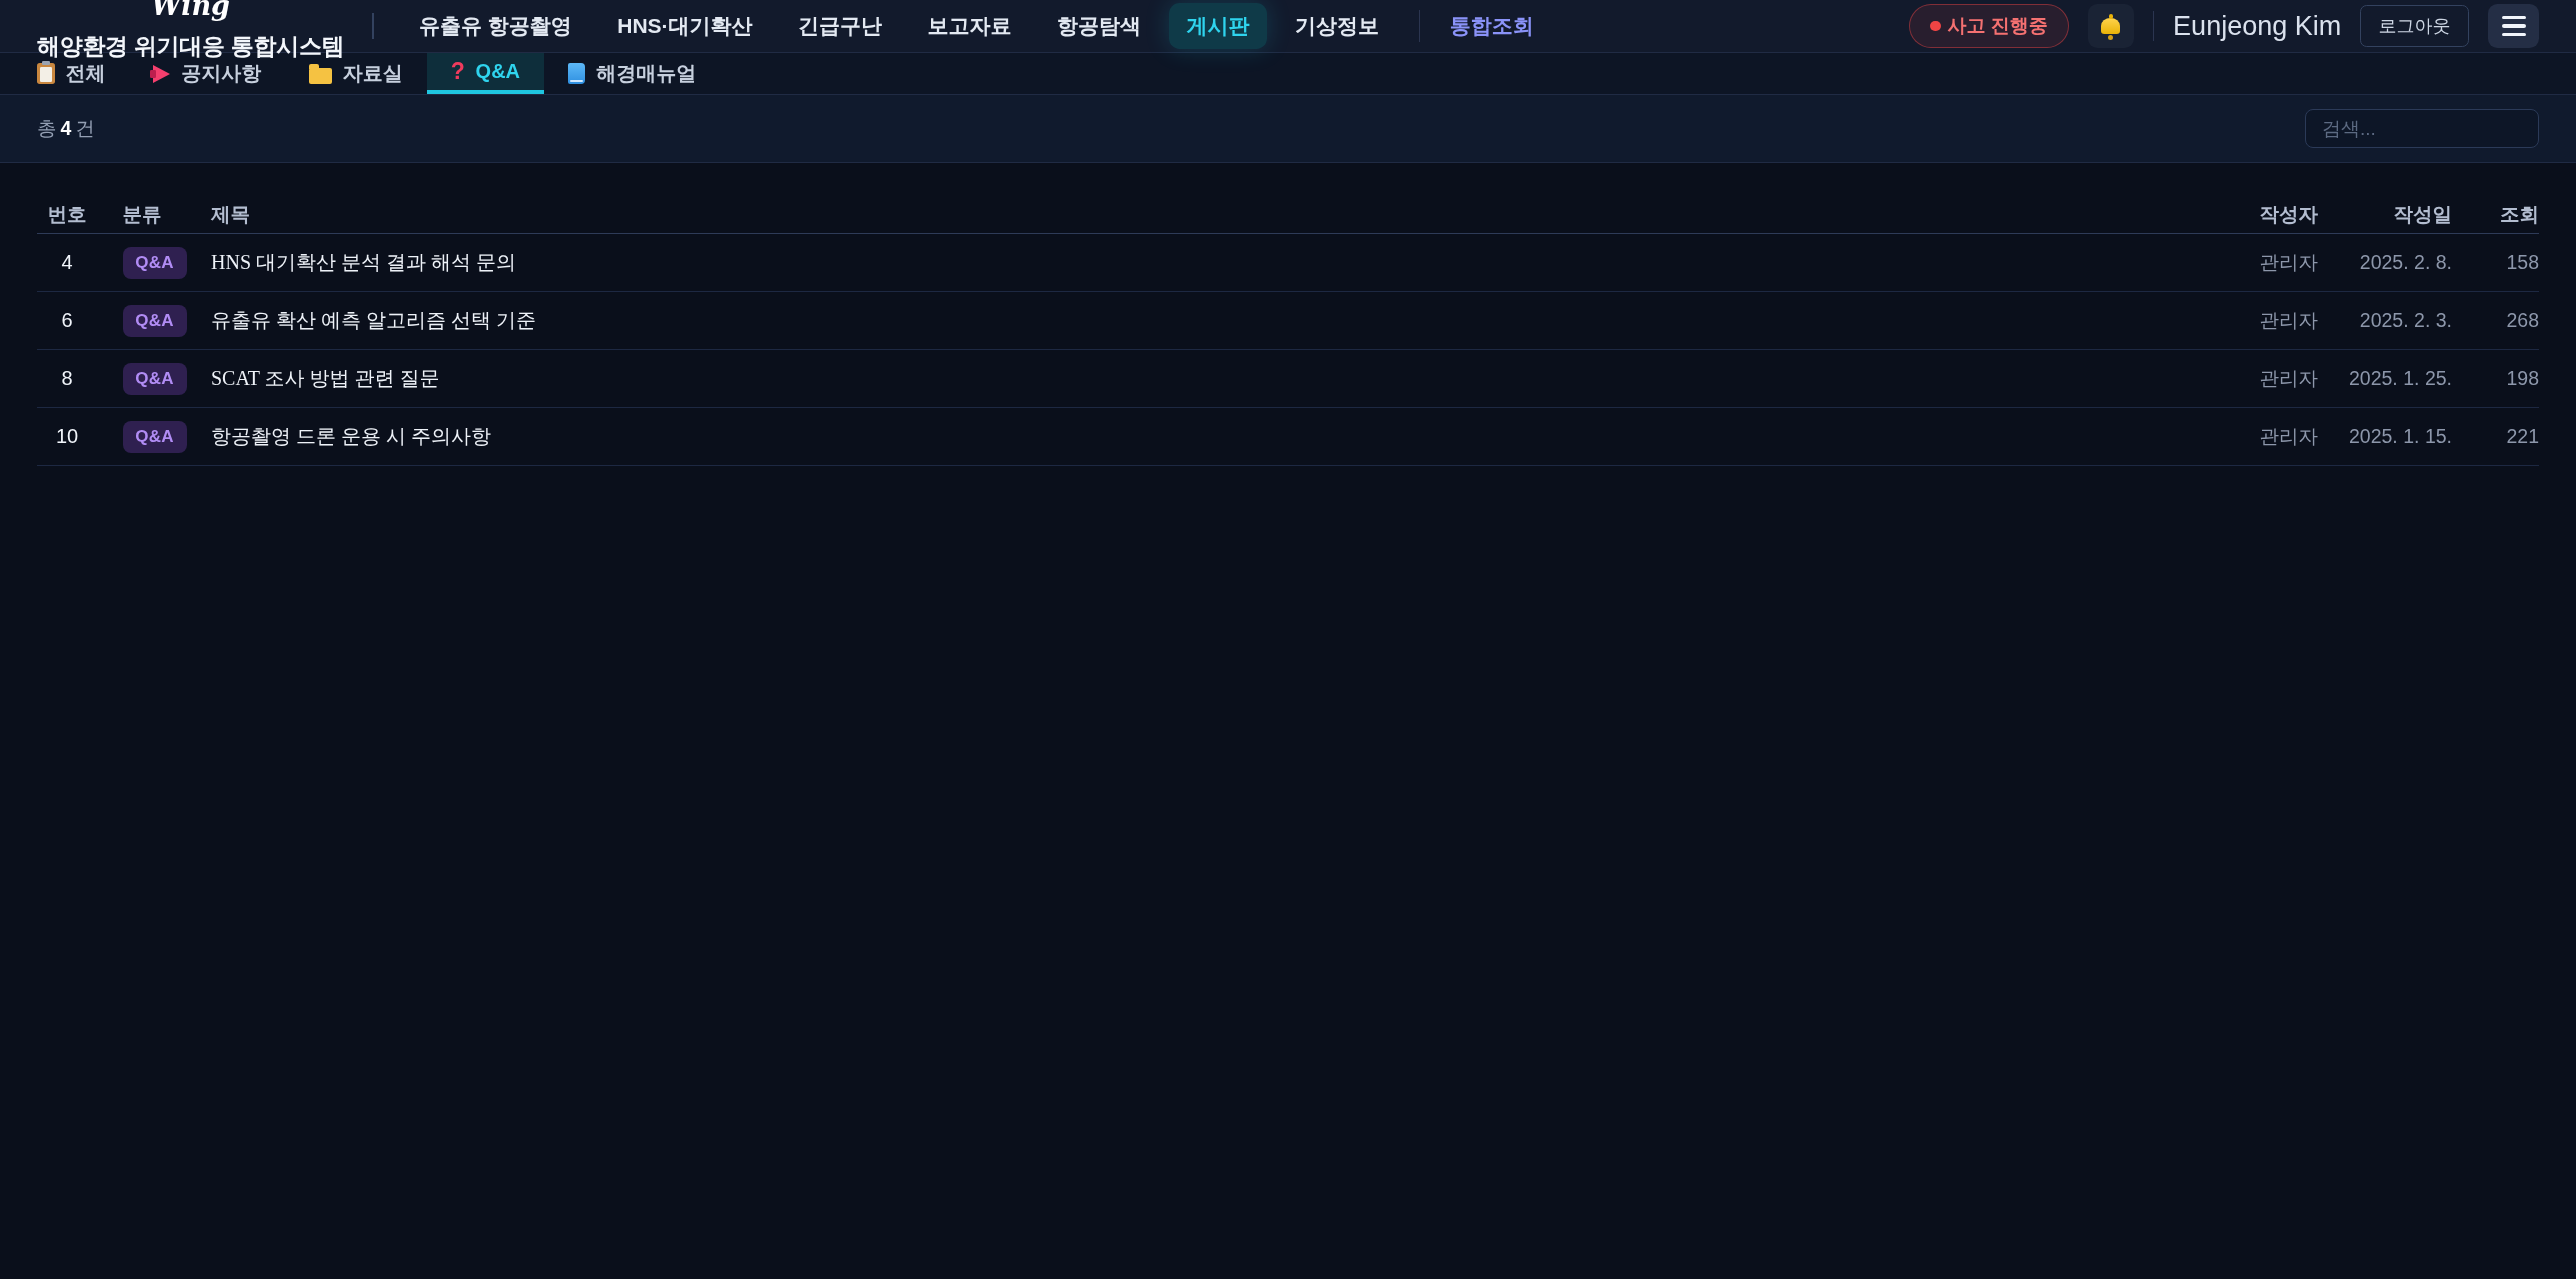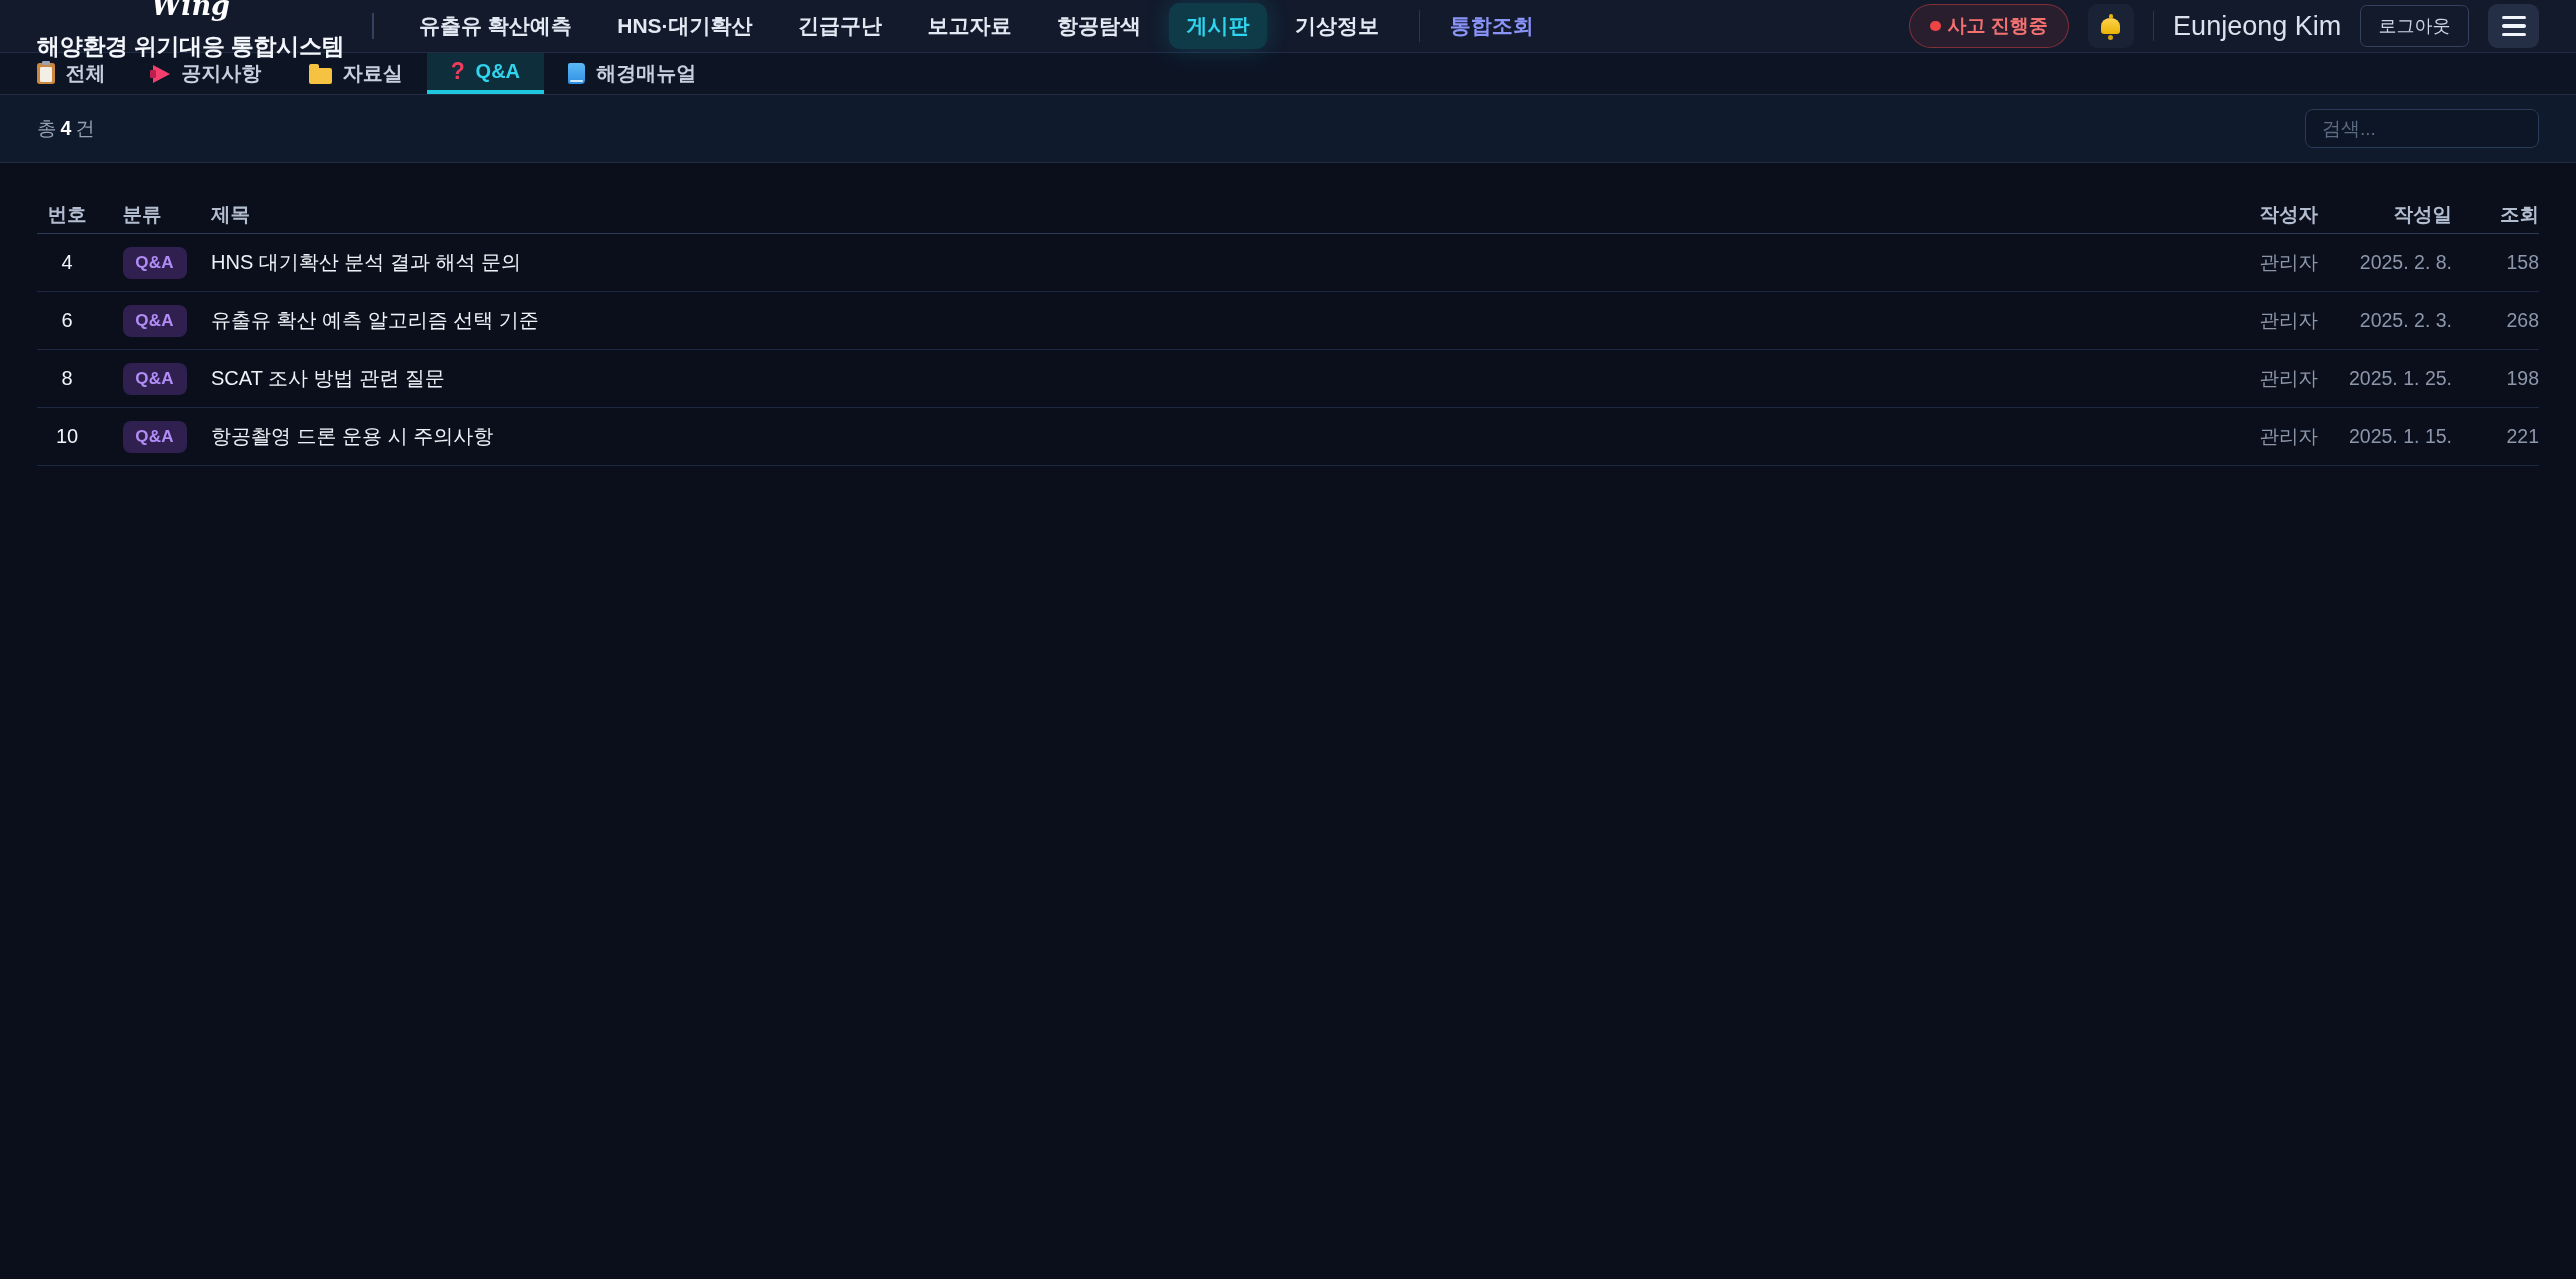--- a/index.html
+++ b/index.html
@@ -110,35 +110,35 @@
   .hcell { font-size:19.5px; font-weight:bold; color:#b3bdd0; }
   .c-no { text-align:center; }
   .c-cat { padding-left:25.5px; text-align:left; }
   .c-title { text-align:left; }
   .c-author, .c-date, .c-views { text-align:right; }
   .cell-no { font-size:20px; color:#f1f5fb; text-align:center; }
   .badge {
     display:inline-block; padding:6px 12.7px; border-radius:8px;
     background:#2f2050; color:#b18cf4; font-size:17px; font-weight:bold; letter-spacing:0.3px;
   }
-  .cell-title { font-size:20px; font-weight:500; color:#eef2f8; }
+  .cell-title { font-size:20px; font-weight:500; color:#eef2f8;font-family:Liberation Serif, serif; }
   .cell-muted { font-size:19.5px; color:#8d97ab; }
 </style>
 </head>
 <body>
 
 <header class="topbar">
   <div class="brand">
     <span class="brand-script">Wing</span>
     <span class="brand-title">해양환경 위기대응 통합시스템</span>
   </div>
   <div class="v-divider"></div>
 
   <nav class="mainnav">
-    <span class="nav-item">유출유 확산예측</span>
+    <span class="nav-item">유출유 항공촬영</span>
     <span class="nav-item">HNS·대기확산</span>
     <span class="nav-item">긴급구난</span>
     <span class="nav-item">보고자료</span>
     <span class="nav-item">항공탐색</span>
     <span class="nav-item active">게시판</span>
     <span class="nav-item">기상정보</span>
     <span class="nav-vdiv"></span>
     <span class="nav-special">통합조회</span>
   </nav>
 

